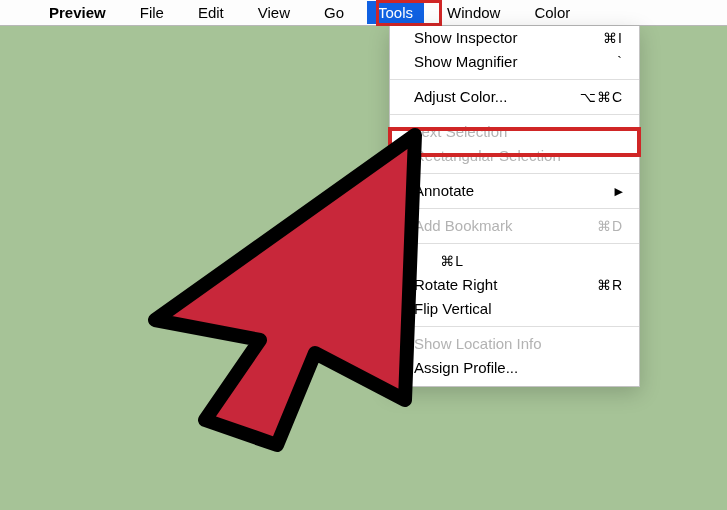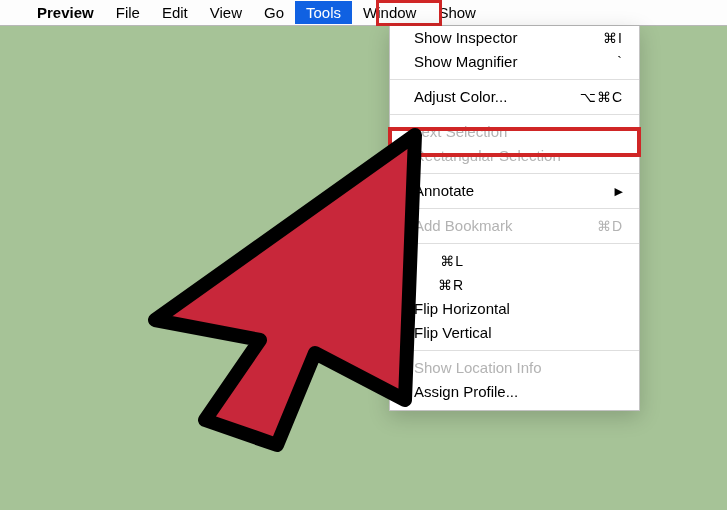--- a/index.html
+++ b/index.html
@@ -12,21 +12,21 @@
     position: relative;
   }
   .menubar {
     background: #fdfdfd;
     border-bottom: 1px solid #b8b8b8;
     height: 26px;
     display: flex;
     align-items: center;
     font-size: 15px;
     padding: 0 10px;
-    gap: 0;
+    gap: 12px;
   }
   .apple-logo {
     font-size: 18px;
     padding: 0 12px 0 4px;
   }
   .menubar-item {
     padding: 3px 11px;
     cursor: default;
     white-space: nowrap;
   }
@@ -101,21 +101,21 @@
 
 <div class="menubar">
   <span class="apple-logo"></span>
   <span class="menubar-item app-name">Preview</span>
   <span class="menubar-item">File</span>
   <span class="menubar-item">Edit</span>
   <span class="menubar-item">View</span>
   <span class="menubar-item">Go</span>
   <span class="menubar-item selected" id="tools-mb">Tools</span>
   <span class="menubar-item">Window</span>
-  <span class="menubar-item">Show</span>
+  <span class="menubar-item">Color</span>
 </div>
 
 <div class="tools-highlight" style="top:0;left:376px;width:66px;height:26px;"></div>
 
 <div class="dropdown" id="dropdown-root">
     <div class="dropdown-item">
       <span class="label">Show Inspector</span>
       <span class="shortcut">⌘I</span>
     </div>
     <div class="dropdown-item">
@@ -142,24 +142,22 @@
     <div class="dropdown-sep"></div>
     <div class="dropdown-item disabled">
       <span class="label">Add Bookmark</span>
       <span class="shortcut">⌘D</span>
     </div>
     <div class="dropdown-sep"></div>
     <div class="dropdown-item">
       <span class="shortcut">⌘L</span>
     </div>
     <div class="dropdown-item">
+      <span class="label">Rotate Right</span>
       <span class="shortcut">⌘R</span>
-    </div>
-    <div class="dropdown-item">
-      <span class="label">Flip Horizontal</span>
     </div>
     <div class="dropdown-item">
       <span class="label">Flip Vertical</span>
     </div>
     <div class="dropdown-sep"></div>
     <div class="dropdown-item disabled">
       <span class="label">Show Location Info</span>
     </div>
     <div class="dropdown-item">
       <span class="label">Assign Profile...</span>

